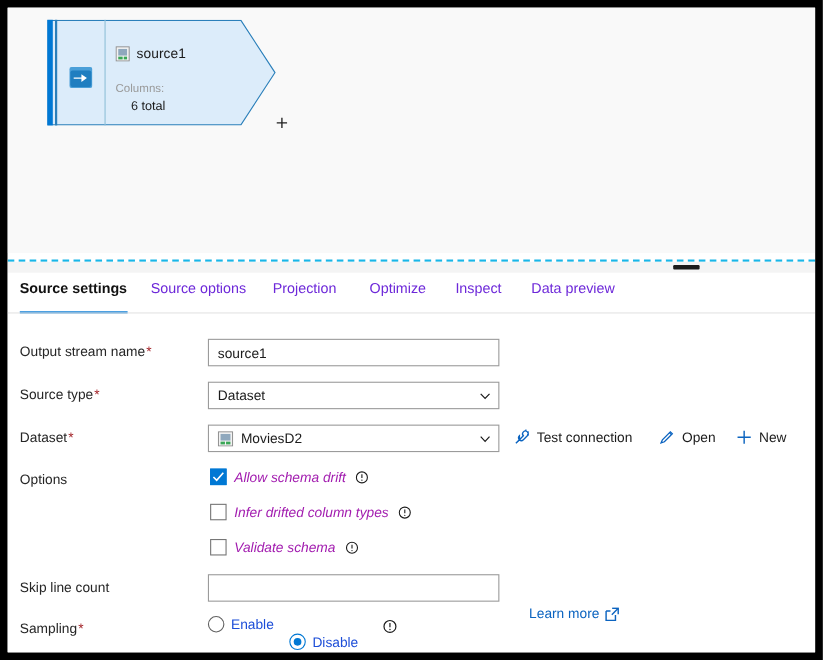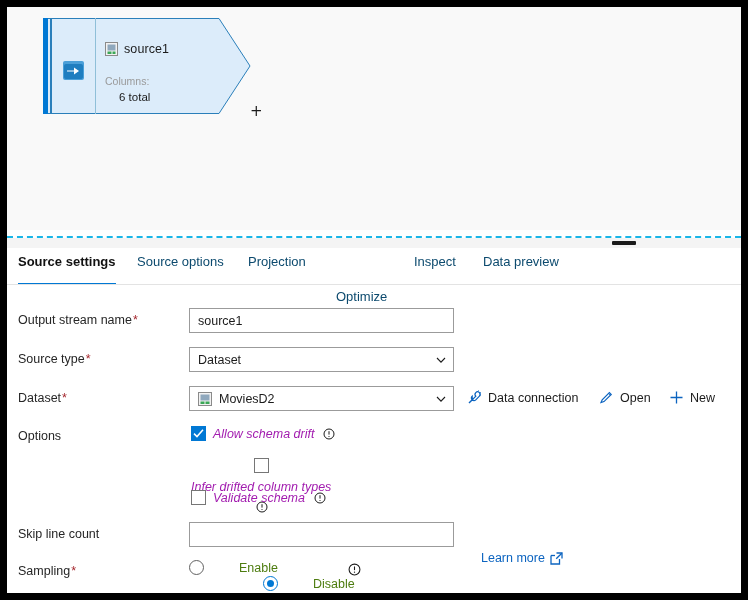--- a/index.html
+++ b/index.html
@@ -201,21 +201,21 @@
     left: 0;
     top: 36px;
     width: 734px;
     height: 1px;
     background: #e3e3e3;
   }
   .tab {
     position: absolute;
     top: 6px;
     font-size: 13px;
-    color: #0c4a6e;
+    color: #6d28d9;
     white-space: nowrap;
     cursor: pointer;
   }
   .tab.active {
     font-weight: bold;
     color: #111111;
   }
   .tab-active-bar {
     position: absolute;
     top: 35px;
@@ -374,22 +374,21 @@
     position: absolute;
     left: 3px;
     top: 3px;
     width: 7px;
     height: 7px;
     border-radius: 50%;
     background: #0078d4;
   }
   .radio-label {
     font-size: 12.5px;
-    color: #4d7c0f;
-    margin-left: 29px;
+    color: #1d4ed8;
   }
 </style>
 </head>
 <body>
 
 <div id="frame">
 <div id="inner">
 
   <div id="canvas">
 
@@ -430,21 +429,21 @@
   <div id="splitter-strip">
   </div>
   <div id="splitter-handle"></div>
 
   <div id="panel">
 
     <div id="tabs">
       <div class="tab active" style="left:11px;">Source settings</div>
       <div class="tab" style="left:130px;">Source options</div>
       <div class="tab" style="left:241px;">Projection</div>
-      <div class="tab" style="left:329px;margin-top:35px;">Optimize</div>
+      <div class="tab" style="left:329px;">Optimize</div>
       <div class="tab" style="left:407px;">Inspect</div>
       <div class="tab" style="left:476px;">Data preview</div>
       <div class="tab-active-bar" style="left:11px; width:98px;"></div>
       <div id="tabs-underline"></div>
     </div>
 
     <div class="form-row" style="top:60px;">
       <div class="field-label" style="top:5px;">
         <span>Output stream name</span><span class="req">*</span>
       </div>
@@ -489,21 +488,21 @@
           <path d="M2,4 L6,8.2 L10,4" fill="none" stroke="#1b1b1b" stroke-width="1.1"></path>
         </svg>
       </div>
 
       <div class="action-link" style="left:459px; top:4px;">
         <svg width="16" height="16" viewBox="0 0 16 16">
           <path d="M3,13 L6.5,9.5" stroke="#0c64c0" stroke-width="1.4" fill="none"></path>
           <path d="M6.2,9.8 L9.8,6.2 a2.6,2.6 0 0 1 0,-3.6 l0,0 a2.6,2.6 0 0 1 3.6,0 l0,0 a2.6,2.6 0 0 1 0,3.6 l-3.6,3.6 a2.6,2.6 0 0 1 -3.6,0 l0,0 a2.6,2.6 0 0 1 0,-3.6 z" fill="none" stroke="#0c64c0" stroke-width="1.2"></path>
           <path d="M11.5,1.5 L12.5,0.5 M13.5,3 L14.8,2.6 M13.2,5 L14.4,5.6" stroke="#0c64c0" stroke-width="1" fill="none"></path>
         </svg>
-        <span>Data connection</span>
+        <span>Test connection</span>
       </div>
 
       <div class="action-link" style="left:592px; top:4px;">
         <svg width="15" height="15" viewBox="0 0 15 15">
           <path d="M2,12.6 L3.2,9.8 L10.4,2.6 L12.2,4.4 L5,11.6 Z" fill="none" stroke="#0c64c0" stroke-width="1.2"></path>
           <path d="M9.6,3.4 L11.4,5.2" stroke="#0c64c0" stroke-width="1"></path>
         </svg>
         <span>Open</span>
       </div>
 
@@ -525,21 +524,21 @@
           </svg>
         </span>
         <span class="cb-label">Allow schema drift</span>
         <svg class="info-ico" viewBox="0 0 12 12">
           <circle cx="6" cy="6" r="5" fill="none" stroke="#1b1b1b" stroke-width="1"></circle>
           <path d="M6,3.2 L6,6.6" stroke="#1b1b1b" stroke-width="1"></path>
           <circle cx="6" cy="8.5" r="0.6" fill="#1b1b1b"></circle>
         </svg>
       </div>
 
-      <div class="cb-row" style="top:32px;flex-direction:column;">
+      <div class="cb-row" style="top:32px;">
         <span class="cb-box"></span>
         <span class="cb-label">Infer drifted column types</span>
         <svg class="info-ico" viewBox="0 0 12 12">
           <circle cx="6" cy="6" r="5" fill="none" stroke="#1b1b1b" stroke-width="1"></circle>
           <path d="M6,3.2 L6,6.6" stroke="#1b1b1b" stroke-width="1"></path>
           <circle cx="6" cy="8.5" r="0.6" fill="#1b1b1b"></circle>
         </svg>
       </div>
 
       <div class="cb-row" style="top:64px;">

